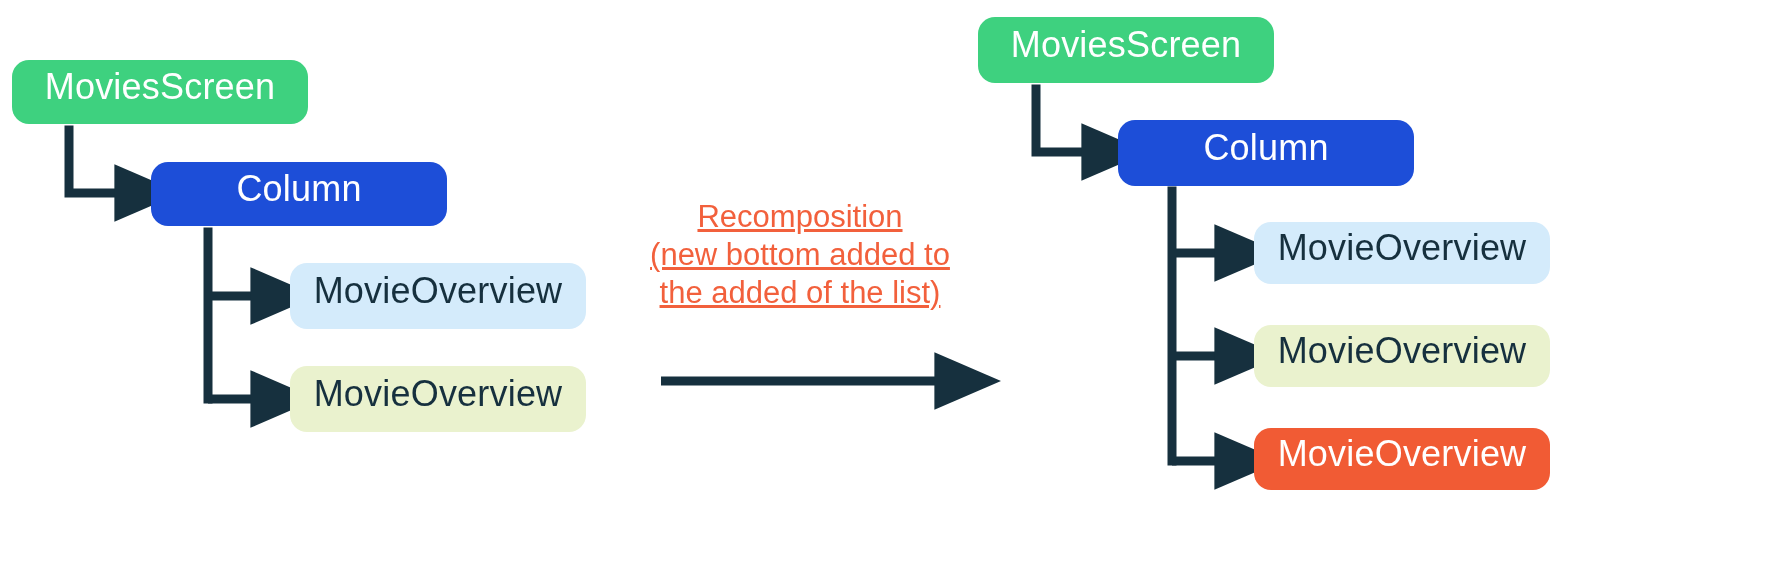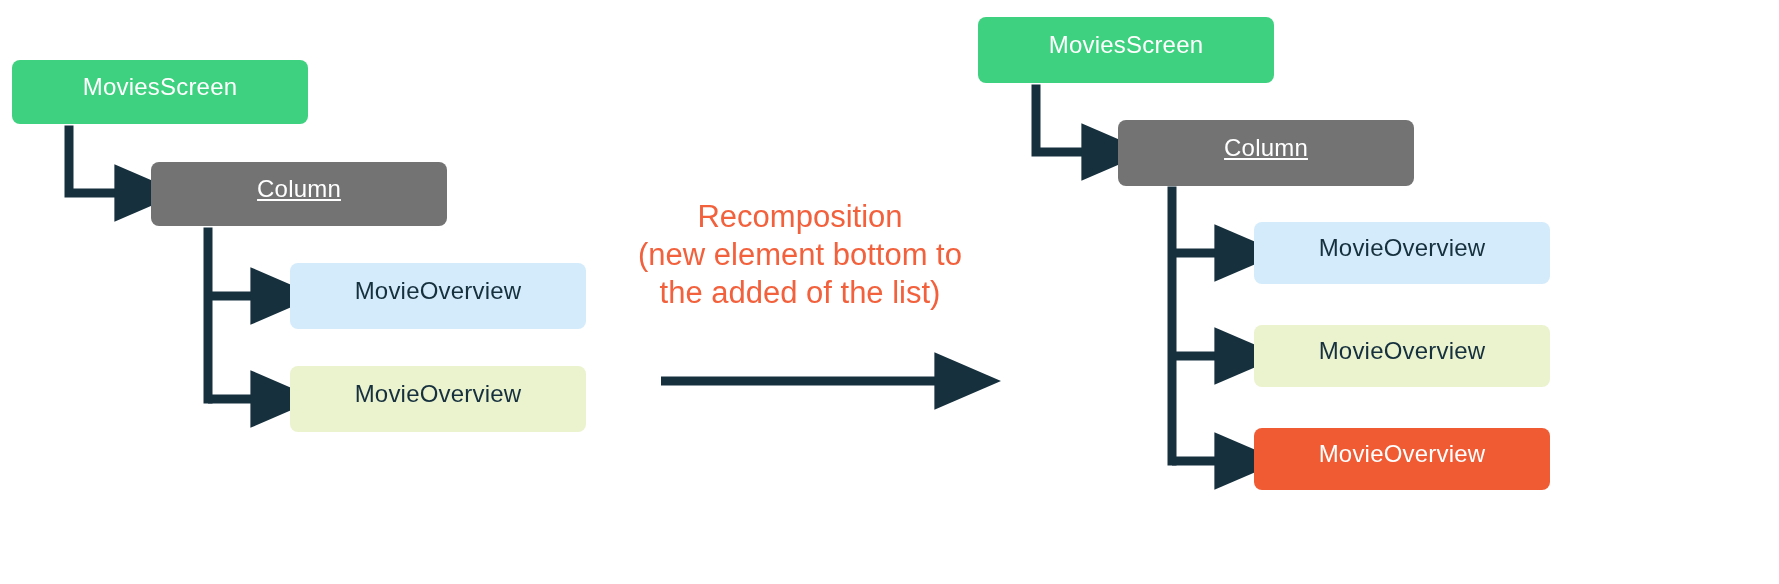--- a/index.html
+++ b/index.html
@@ -17,30 +17,30 @@
     position: relative;
     width: 1779px;
     height: 584px;
     background: #ffffff;
   }
   .node {
     position: absolute;
     display: flex;
     align-items: center;
     justify-content: center;
-    border-radius: 8px;
+    border-radius: 17px;
     box-sizing: border-box;
-    font-size: 24px;
+    font-size: 36px;
     line-height: 1;
     letter-spacing: 0.2px;
     white-space: nowrap;
     padding-bottom: 10px;
   }
   .node.green  { background: #3ed17f; color: #ffffff; }
-  .node.blue   { background: #737373; color: #ffffff; text-decoration: underline; }
+  .node.blue   { background: #1d4ed8; color: #ffffff; }
   .node.lblue  { background: #d4ebfb; color: #16303e; }
   .node.lgreen { background: #eaf2ce; color: #16303e; }
   .node.orange { background: #f15b34; color: #ffffff; }
 
   .edges {
     position: absolute;
     left: 0;
     top: 0;
     width: 1779px;
     height: 584px;
@@ -49,21 +49,21 @@
   }
 
   .caption {
     position: absolute;
     color: #f2603c;
     font-size: 31px;
     line-height: 38px;
     text-align: center;
     white-space: nowrap;
   }
-  .caption .cap-line { display: block; }
+  .caption .cap-line { display: block; text-decoration: underline; }
 </style>
 </head>
 <body>
 
 <div id="stage">
 
   <svg class="edges" viewBox="0 0 1779 584" width="1779" height="584">
     <defs>
       <marker id="ah" markerWidth="9" markerHeight="9" refX="0.4" refY="3.2" orient="auto" markerUnits="strokeWidth">
         <path d="M0,0 L0,6.4 L7.4,3.2 z" fill="#16303e"></path>
@@ -107,21 +107,21 @@
   <div class="node lblue" style="left:290px; top:263px; width:296px; height:66px;">
     <span>MovieOverview</span>
   </div>
 
   <div class="node lgreen" style="left:290px; top:366px; width:296px; height:66px;">
     <span>MovieOverview</span>
   </div>
 
   <div class="caption" style="left:620px; top:198px; width:360px;">
     <span class="cap-line">Recomposition</span>
-    <span class="cap-line">(new element bottom to</span>
+    <span class="cap-line">(new bottom added to</span>
     <span class="cap-line">the added of the list)</span>
   </div>
 
   <div class="node green" style="left:978px;  top:17px;  width:296px; height:66px;">
     <span>MoviesScreen</span>
   </div>
 
   <div class="node blue" style="left:1118px; top:120px; width:296px; height:66px;">
     <span>Column</span>
   </div>

